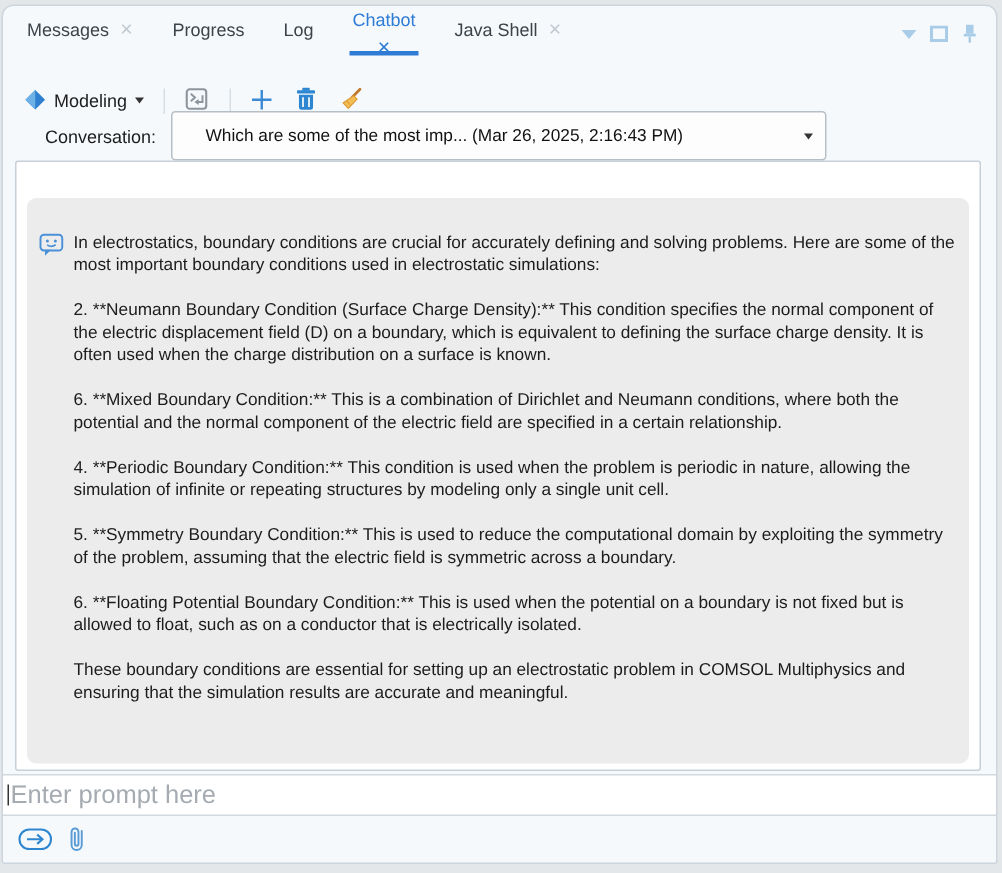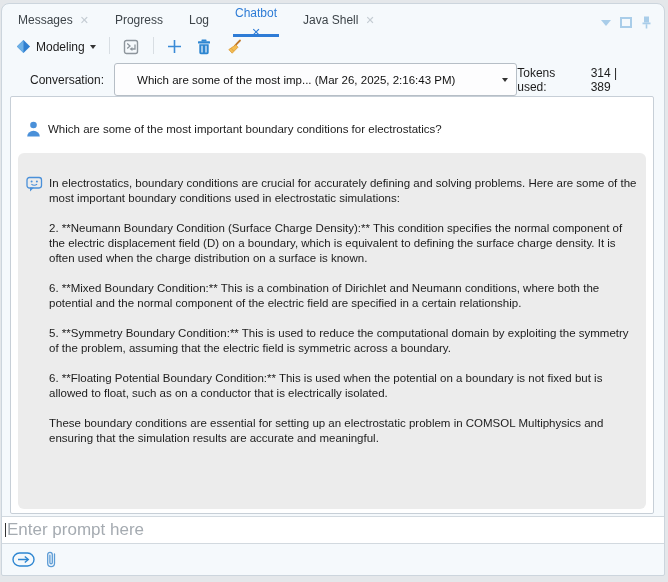--- a/index.html
+++ b/index.html
@@ -11,21 +11,21 @@
   .tabbar{height:33px;display:flex;align-items:stretch;padding:0 12px 0 14px;flex:none;}
   .tab{display:flex;align-items:center;gap:7px;margin-right:22px;font-size:12px;color:#3d4449;
     border-bottom:3px solid transparent;padding:2px 2px 0;cursor:default;}
   .tab .x{color:#c3cbd2;font-size:11px;line-height:1;}
   .tab.active{color:#2e7cd6;border-bottom-color:#2e7cd6;flex-direction:column;}
   .tab.active .x{color:#2e7cd6;}
   .tab-spacer{flex:1;}
   .winctrl{display:flex;align-items:center;gap:9px;padding-top:4px;}
 
   
-  .toolbar{height:28px;display:flex;align-items:flex-start;padding:0 10px;gap:7px;flex:none;}
+  .toolbar{height:28px;display:flex;align-items:flex-end;padding:0 10px;gap:7px;flex:none;margin-top:11px;}
   .tbtn{display:flex;align-items:center;gap:5px;padding:2px 4px;border-radius:3px;}
   .tbtn .lbl{font-size:12px;color:#1c1c1c;}
   .caret{width:0;height:0;border-left:3.5px solid transparent;border-right:3.5px solid transparent;border-top:4px solid #333;}
   .vsep{width:1px;height:17px;background:#d8dee3;margin:0 2px;}
 
   
   .convrow{height:29px;display:flex;align-items:center;padding:0 28px;flex:none;font-size:12px;color:#1c1c1c;}
   .convlabel{margin-right:10px;}
   .convselect{width:437px;height:33px;background:#fdfdfe;border:1px solid #b6bec6;border-radius:3px;
     display:flex;align-items:center;padding:0 8px 0 22px;box-sizing:border-box;font-size:11.5px;color:#111;}
@@ -148,50 +148,38 @@
         </svg>
       </div>
     </div>
 
     <div class="convrow">
       <span class="convlabel">Conversation:</span>
       <div class="convselect">
         <span class="seltext">Which are some of the most imp... (Mar 26, 2025, 2:16:43 PM)</span>
         <span class="caret"></span>
       </div>
-      <div class="tokens">
-        <span>Tokens used:</span>
-        <span class="val">314 | 389</span>
-      </div>
     </div>
 
     <div class="chatpanel">
-      <div class="userrow">
-        <span>
-          <svg width="15" height="16" viewBox="0 0 15 16">
-            <circle cx="7.5" cy="4" r="3.3" fill="#4a90d9"></circle>
-            <path d="M1.2,15.5 a6.3,5.8 0 0 1 12.6,0 z" fill="#4a90d9"></path>
-          </svg>
-        </span>
-        <span class="usertext">Which are some of the most important boundary conditions for electrostatics?</span>
-      </div>
       <div class="botblock">
         <span style="padding-top:1px;">
           <svg width="17" height="17" viewBox="0 0 17 17">
             <rect x="1" y="1.5" width="14.5" height="10.5" rx="2.4" fill="none" stroke="#4a90d9" stroke-width="1.3"></rect>
             <polygon points="4,11.5 4,15.5 8,11.5" fill="#4a90d9"></polygon>
             <circle cx="5.6" cy="5.6" r="1" fill="#4a90d9"></circle>
             <circle cx="10.9" cy="5.6" r="1" fill="#4a90d9"></circle>
             <path d="M5.4,8.2 Q8.2,10.2 11.1,8.2" fill="none" stroke="#4a90d9" stroke-width="1.1"></path>
           </svg>
         </span>
         <div class="bottext">
           <p>In electrostatics, boundary conditions are crucial for accurately defining and solving problems. Here are some of the most important boundary conditions used in electrostatic simulations:</p>
           <p>2. **Neumann Boundary Condition (Surface Charge Density):** This condition specifies the normal component of the electric displacement field (D) on a boundary, which is equivalent to defining the surface charge density. It is often used when the charge distribution on a surface is known.</p>
           <p>6. **Mixed Boundary Condition:** This is a combination of Dirichlet and Neumann conditions, where both the potential and the normal component of the electric field are specified in a certain relationship.</p>
+          <p>4. **Periodic Boundary Condition:** This condition is used when the problem is periodic in nature, allowing the simulation of infinite or repeating structures by modeling only a single unit cell.</p>
           <p>5. **Symmetry Boundary Condition:** This is used to reduce the computational domain by exploiting the symmetry of the problem, assuming that the electric field is symmetric across a boundary.</p>
           <p>6. **Floating Potential Boundary Condition:** This is used when the potential on a boundary is not fixed but is allowed to float, such as on a conductor that is electrically isolated.</p>
           <p>These boundary conditions are essential for setting up an electrostatic problem in COMSOL Multiphysics and ensuring that the simulation results are accurate and meaningful.</p>
         </div>
       </div>
     </div>
 
     <div class="promptrow">
       <span class="caretbar"></span>
       <input type="text" placeholder="Enter prompt here" style="">

